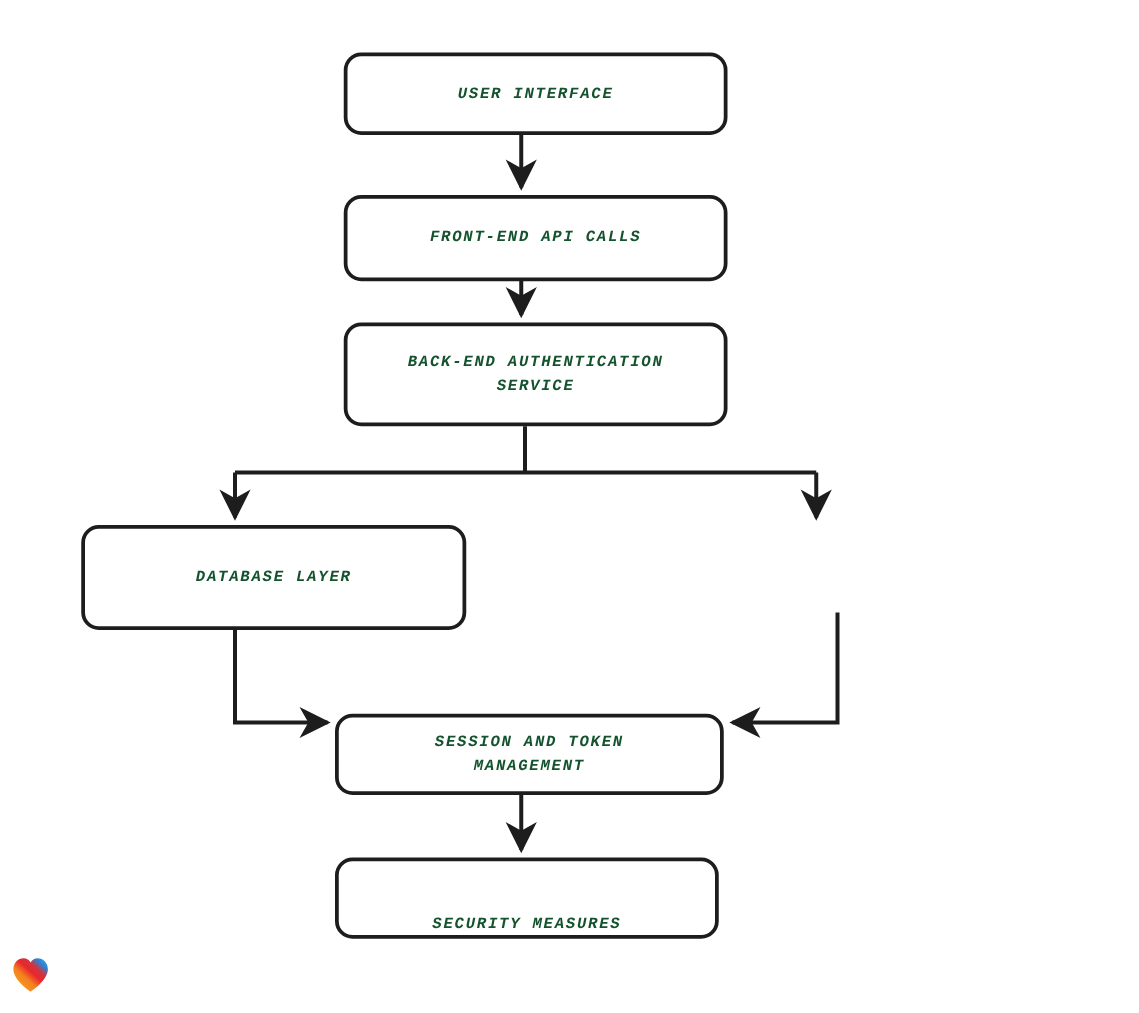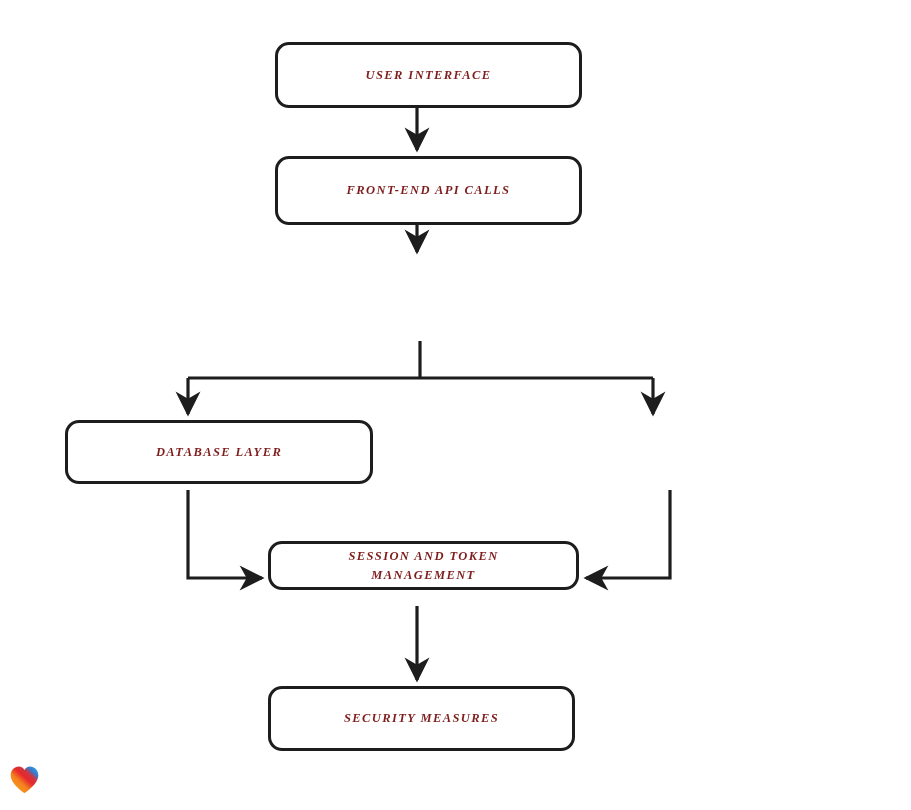--- a/index.html
+++ b/index.html
@@ -38,39 +38,39 @@
     border-radius: 14px;
     background: #ffffff;
     display: flex;
     align-items: center;
     justify-content: center;
     text-align: center;
     z-index: 3;
   }
 
   .node-label {
-    font-family: Liberation Serif, serif;
+    font-family: Liberation Mono, monospace;
     font-size: 12.5px;
     font-style: italic;
     font-weight: 600;
     letter-spacing: 1.4px;
-    color: #7f1d1d;
+    color: #14532d;
     line-height: 1.45;
     white-space: pre-line;
     user-select: none;
   }
 
   
   #node-user-interface      { left: 275px; top: 42px;  width: 307px; height: 66px; }
   #node-frontend-api        { left: 275px; top: 156px; width: 307px; height: 69px; }
   #node-backend-auth        { left: 275px; top: 258px; width: 307px; height: 83px; }
-  #node-database-layer      { left: 65px;  top: 420px; width: 308px; height: 64px; }
+  #node-database-layer      { left: 65px;  top: 420px; width: 308px; height: 84px; }
   #node-third-party-auth    { left: 452px; top: 420px; width: 307px; height: 70px; }
-  #node-session-token       { left: 268px; top: 541px; width: 311px; height: 49px; }
-  #node-security-measures   { left: 268px; top: 686px; width: 307px; height: 65px; }
+  #node-session-token       { left: 268px; top: 571px; width: 311px; height: 65px; }
+  #node-security-measures   { left: 268px; top: 686px; width: 307px; height: 65px; align-items: flex-end; }
 
   .heart-icon {
     position: absolute;
     left: 8px;
     top: 764px;
     width: 33px;
     height: 32px;
     z-index: 5;
   }
 </style>
@@ -109,20 +109,24 @@
   </svg>
 
   <div class="node" id="node-user-interface">
     <span class="node-label">USER INTERFACE</span>
   </div>
 
   <div class="node" id="node-frontend-api">
     <span class="node-label">FRONT-END API CALLS</span>
   </div>
 
+  <div class="node" id="node-backend-auth">
+    <span class="node-label">BACK-END AUTHENTICATION
+SERVICE</span>
+  </div>
 
   <div class="node" id="node-database-layer">
     <span class="node-label">DATABASE LAYER</span>
   </div>
 
 
   <div class="node" id="node-session-token">
     <span class="node-label">SESSION AND TOKEN
 MANAGEMENT</span>
   </div>

